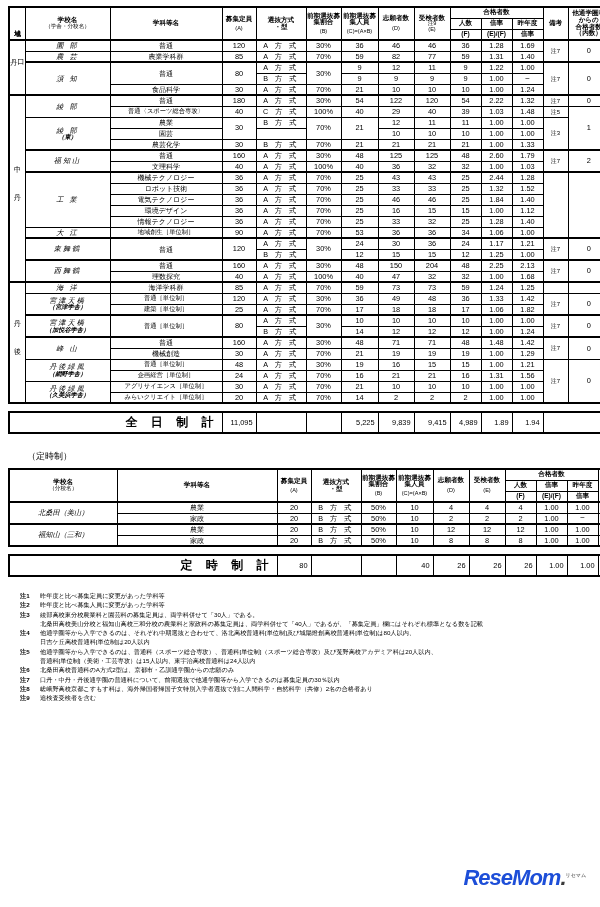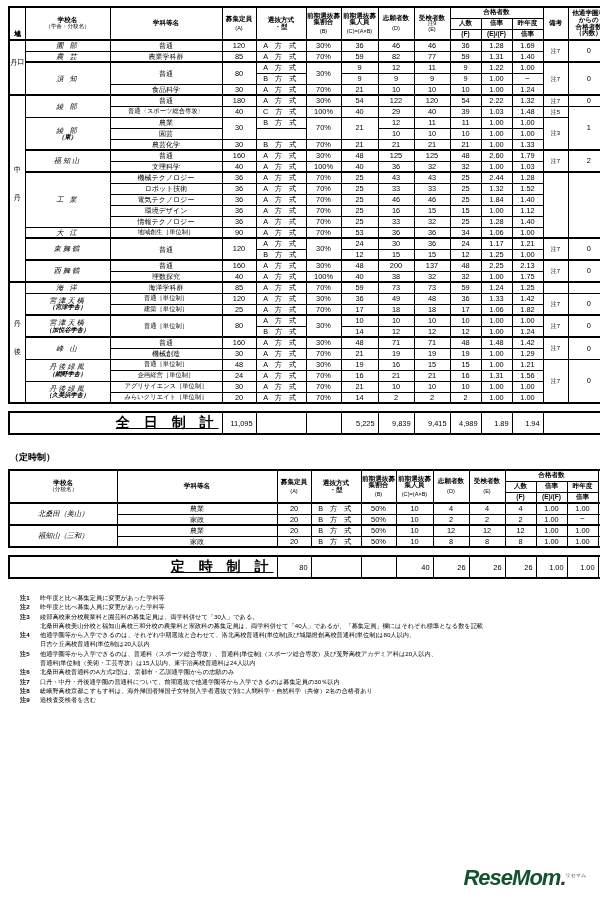--- a/index.html
+++ b/index.html
@@ -74,39 +74,39 @@
   .total-wrap { margin-top: 7px; }
   table.total {
     border-collapse: collapse; table-layout: fixed;
     width: 584px; font-size: 7.4px; border: 2px solid #000;
   }
   table.total td {
     border: 1px solid #000; height: 17px; text-align: right;
     padding-right: 3px;
   }
   td.total-label {
-    text-align: center; font-weight: bold; letter-spacing: 5px; font-size: 14px; text-decoration: underline;
+    text-align: center; font-weight: bold; letter-spacing: 5px; font-size: 12px;
   }
 
   h2.section {
-    font-size: 9px; font-weight: bold; margin: 16px 0 5px 2px;
+    font-size: 9px; font-weight: normal; margin: 16px 0 5px 19px;
   }
 
   .footnotes { margin-top: 14px; padding-left: 12px; }
   .fn-row { display: flex; font-size: 6.2px; line-height: 1.5; }
   .fn-key { width: 20px; flex: none; font-weight: bold; }
   .fn-txt { flex: 1; }
   .fn-txt .cont { display:block; }
 
   .logo {
     position: absolute; right: 14px; bottom: 16px;
     font-size: 22px; font-weight: bold; font-style: italic;
     color: #3a3a3a; letter-spacing: -1px;
   }
-  .logo .rm { color: #14532d; }
+  .logo .rm { color: #1d4ed8; }
   .logo sup {
     font-size: 5px; font-style: normal; letter-spacing: 0;
     vertical-align: super; color:#777;
   }
 </style>
 </head>
 <body>
 
 <div class="page">
 
@@ -440,39 +440,39 @@
           <td class="num">1.25</td>
           <td class="num">1.00</td>
         </tr>
         <tr class="thick-top">
           <td rowspan="2" class="sch">西舞鶴</td>
           <td rowspan="1" class="dept">普通</td>
           <td rowspan="1" class="num">160</td>
           <td class="method">A 方 式</td>
           <td rowspan="1" class="pct">30%</td>
           <td rowspan="1" class="num">48</td>
-          <td class="num">200</td>
-          <td class="num">137</td>
+          <td class="num">150</td>
+          <td class="num">204</td>
           <td class="num">48</td>
           <td class="num">2.25</td>
           <td class="num">2.13</td>
           <td rowspan="2" class="note">注7</td>
           <td rowspan="2" class="num">0</td>
         </tr>
         <tr>
           <td rowspan="1" class="dept">理数探究</td>
           <td rowspan="1" class="num">40</td>
           <td class="method">A 方 式</td>
           <td rowspan="1" class="pct">100%</td>
           <td rowspan="1" class="num">40</td>
-          <td class="num">38</td>
+          <td class="num">47</td>
           <td class="num">32</td>
           <td class="num">32</td>
           <td class="num">1.00</td>
-          <td class="num">1.75</td>
+          <td class="num">1.68</td>
         </tr>
         <tr class="thick-top">
           <td rowspan="11" class="region"><span style="writing-mode: vertical-rl; display: inline-block; letter-spacing: 28px; line-height: 1;">丹後</span></td>
           <td rowspan="1" class="sch">海 洋</td>
           <td rowspan="1" class="dept">海洋学科群</td>
           <td rowspan="1" class="num">85</td>
           <td class="method">A 方 式</td>
           <td rowspan="1" class="pct">70%</td>
           <td rowspan="1" class="num">59</td>
           <td class="num">73</td>

